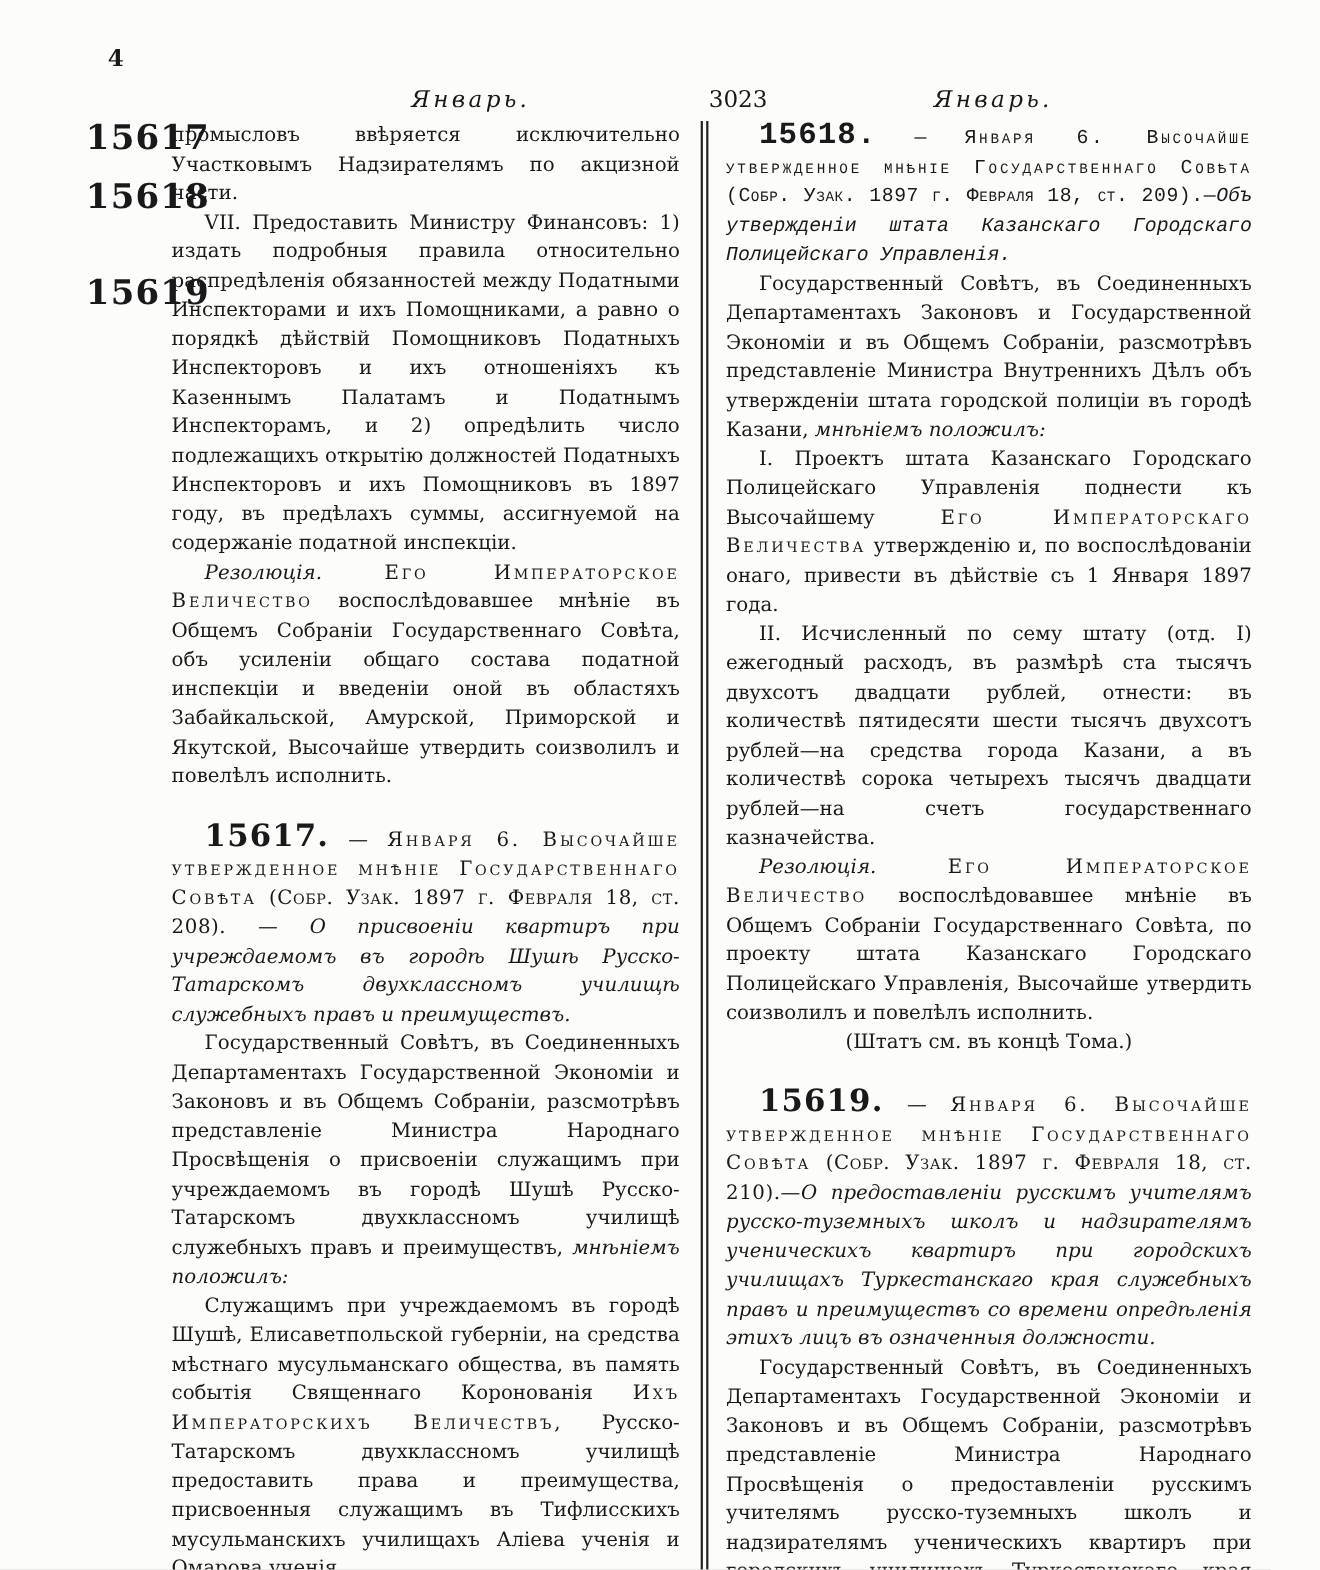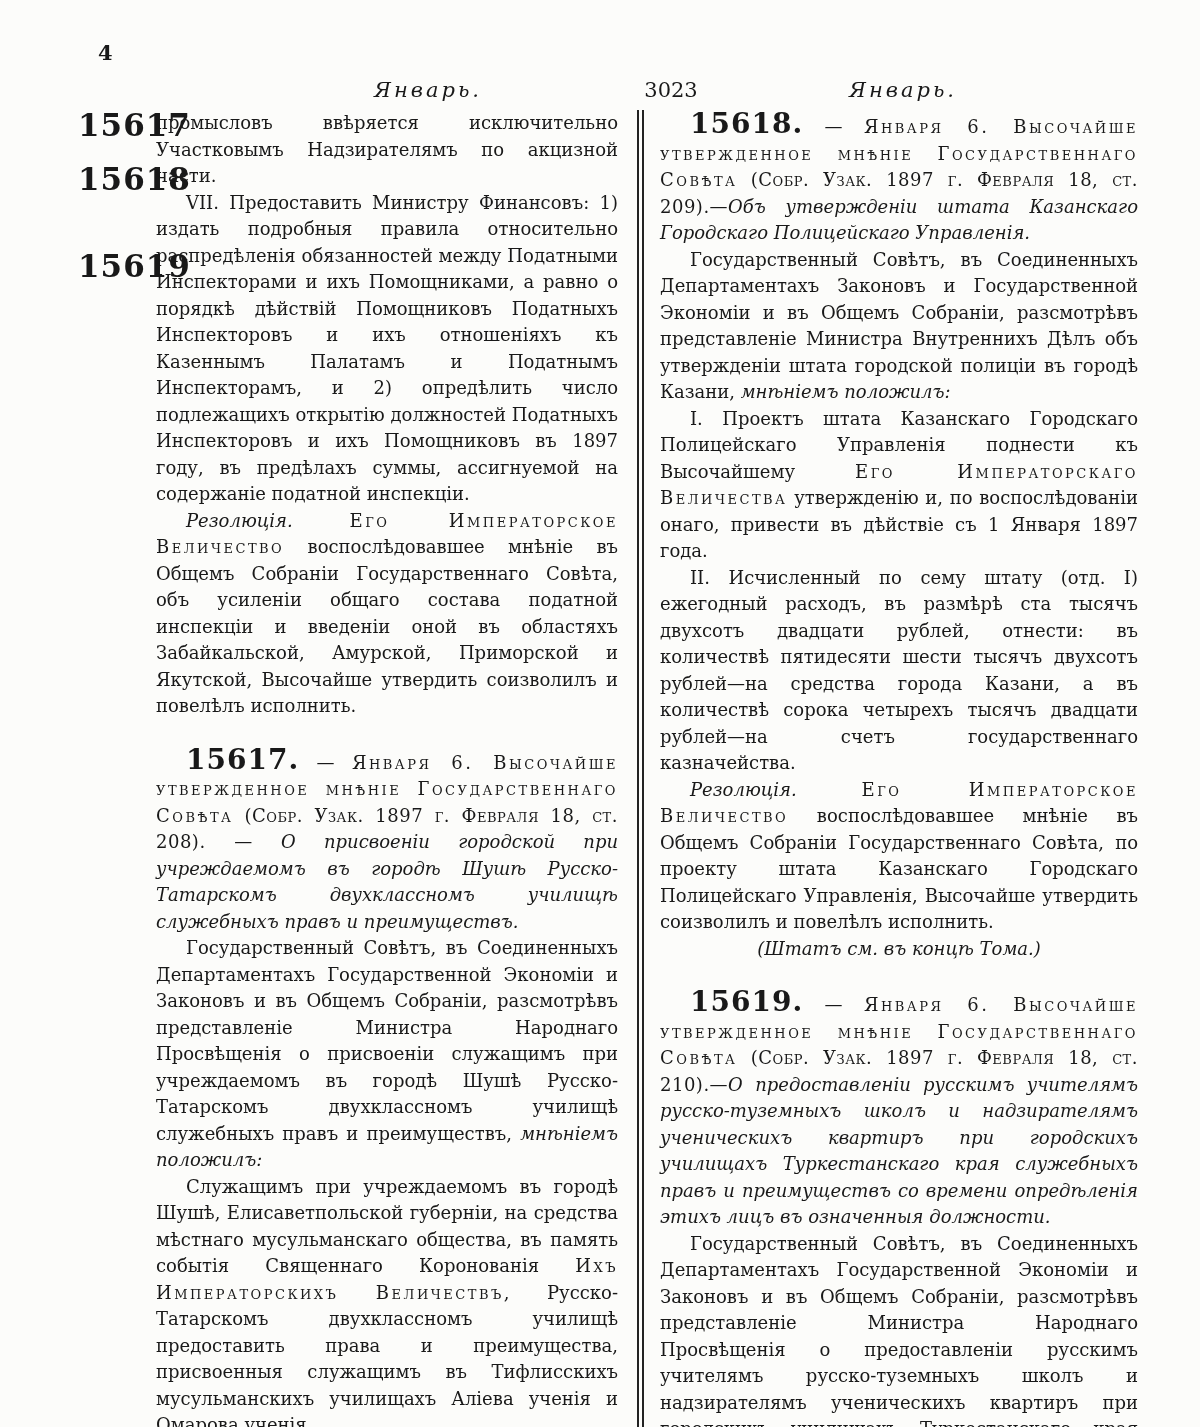--- a/index.html
+++ b/index.html
@@ -25,23 +25,23 @@
   }
   .col { position:absolute; top:110px; }
   .col-left  { left:156px; width:462px; }
   .col-right { left:660px; width:478px; }
   p { margin:0; text-align:justify; font-size:18px; line-height:26.5px; }
   .indent { text-indent:30px; }
   .spaced   { font-variant-caps:small-caps; letter-spacing:2.5px; }
   .citation { font-variant-caps:small-caps; letter-spacing:0.5px; }
   .ital, em { font-style:italic; }
   .entry-head { margin-top:26px; text-indent:30px; }
-  .entry-head.first { margin-top:0; }
+  .entry-head.first { margin-top:0;font-family:Liberation Mono, monospace; }
   .entry-number { font-size:28px; font-weight:700; line-height:1; letter-spacing:1px; }
-  .note { text-align:center; font-style:italic; text-indent:0; }
+  .note { text-align:center; text-indent:0; }
 </style>
 </head>
 <body>
 
 <div class="page">
 
   <div class="page-number">4</div>
 
   <div class="sub month" style="left:405px;">Январь.</div>
   <div class="sub" style="left:648px;">3023</div>
@@ -56,21 +56,21 @@
   <div class="col col-left">
     <p><span>промысловъ ввѣряется исключительно Участковымъ Надзирателямъ по акцизной части.</span></p>
     <p class="indent"><span>VII. Предоставить Министру Финансовъ: 1) издать подробныя правила относительно распредѣленія обязанностей между Податными Инспекторами и ихъ Помощниками, а равно о порядкѣ дѣйствій Помощниковъ Податныхъ Инспекторовъ и ихъ отношеніяхъ къ Казеннымъ Палатамъ и Податнымъ Инспекторамъ, и 2) опредѣлить число подлежащихъ открытію должностей Податныхъ Инспекторовъ и ихъ Помощниковъ въ 1897 году, въ предѣлахъ суммы, ассигнуемой на содержаніе податной инспекціи.</span></p>
     <p class="indent"><em>Резолюція.</em> <span class="spaced">Его Императорское Величество</span> <span>воспослѣдовавшее мнѣніе въ Общемъ Собраніи Государственнаго Совѣта, объ усиленіи общаго состава податной инспекціи и введеніи оной въ областяхъ Забайкальской, Амурской, Приморской и Якутской, Высочайше утвердить соизволилъ и повелѣлъ исполнить.</span></p>
 
     <p class="entry-head">
       <span class="entry-number">15617.</span>
       <span>—</span>
       <span class="spaced">Января 6. Высочайше утвержденное мнѣніе Государственнаго Совѣта</span>
       <span class="citation">(Собр. Узак. 1897 г. Февраля 18, ст. 208). —</span>
-      <em>О присвоеніи городской при учреждаемомъ въ городѣ Шушѣ Русско-Татарскомъ двухклассномъ училищѣ служебныхъ правъ и преимуществъ.</em>
+      <em>О присвоеніи квартиръ при учреждаемомъ въ городѣ Шушѣ Русско-Татарскомъ двухклассномъ училищѣ служебныхъ правъ и преимуществъ.</em>
     </p>
     <p class="indent"><span>Государственный Совѣтъ, въ Соединенныхъ Департаментахъ Государственной Экономіи и Законовъ и въ Общемъ Собраніи, разсмотрѣвъ представленіе Министра Народнаго Просвѣщенія о присвоеніи служащимъ при учреждаемомъ въ городѣ Шушѣ Русско-Татарскомъ двухклассномъ училищѣ служебныхъ правъ и преимуществъ,</span> <em>мнѣніемъ положилъ:</em></p>
     <p class="indent"><span>Служащимъ при учреждаемомъ въ городѣ Шушѣ, Елисаветпольской губерніи, на средства мѣстнаго мусульманскаго общества, въ память событія Священнаго Коронованія</span> <span class="spaced">Ихъ Императорскихъ Величествъ,</span> <span>Русско-Татарскомъ двухклассномъ училищѣ предоставить права и преимущества, присвоенныя служащимъ въ Тифлисскихъ мусульманскихъ училищахъ Аліева ученія и Омарова ученія.</span></p>
 
   </div>
 
   <div class="col col-right">
     <p class="entry-head first">
       <span class="entry-number">15618.</span>
       <span>—</span>

